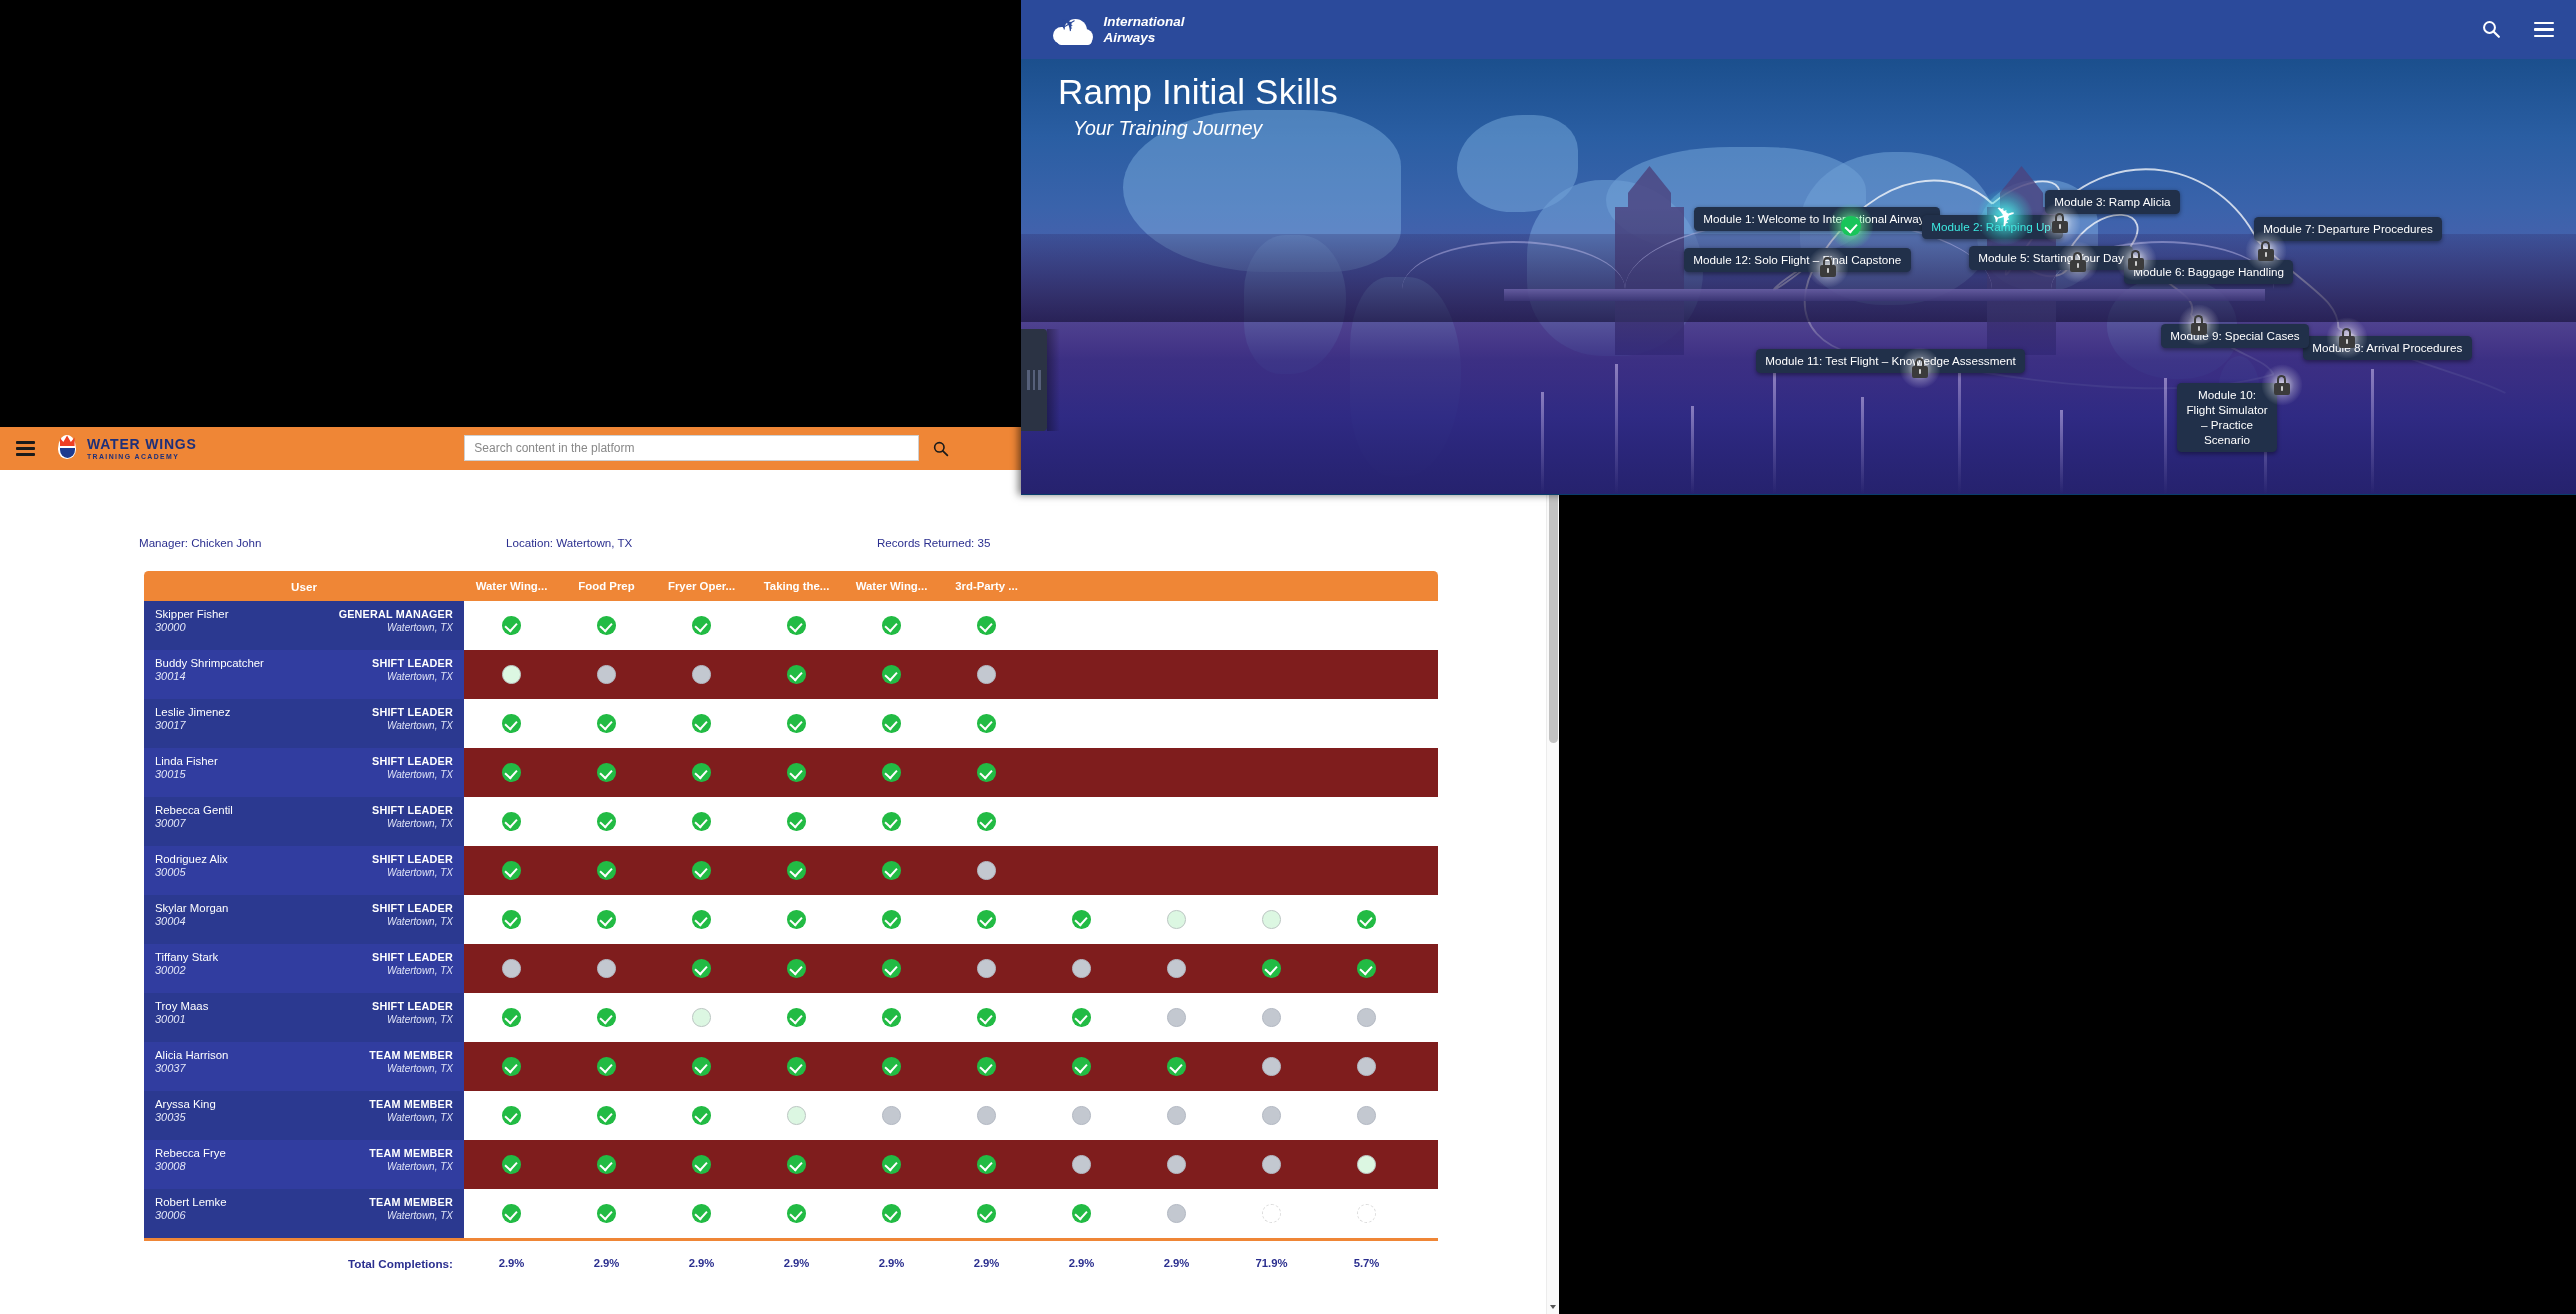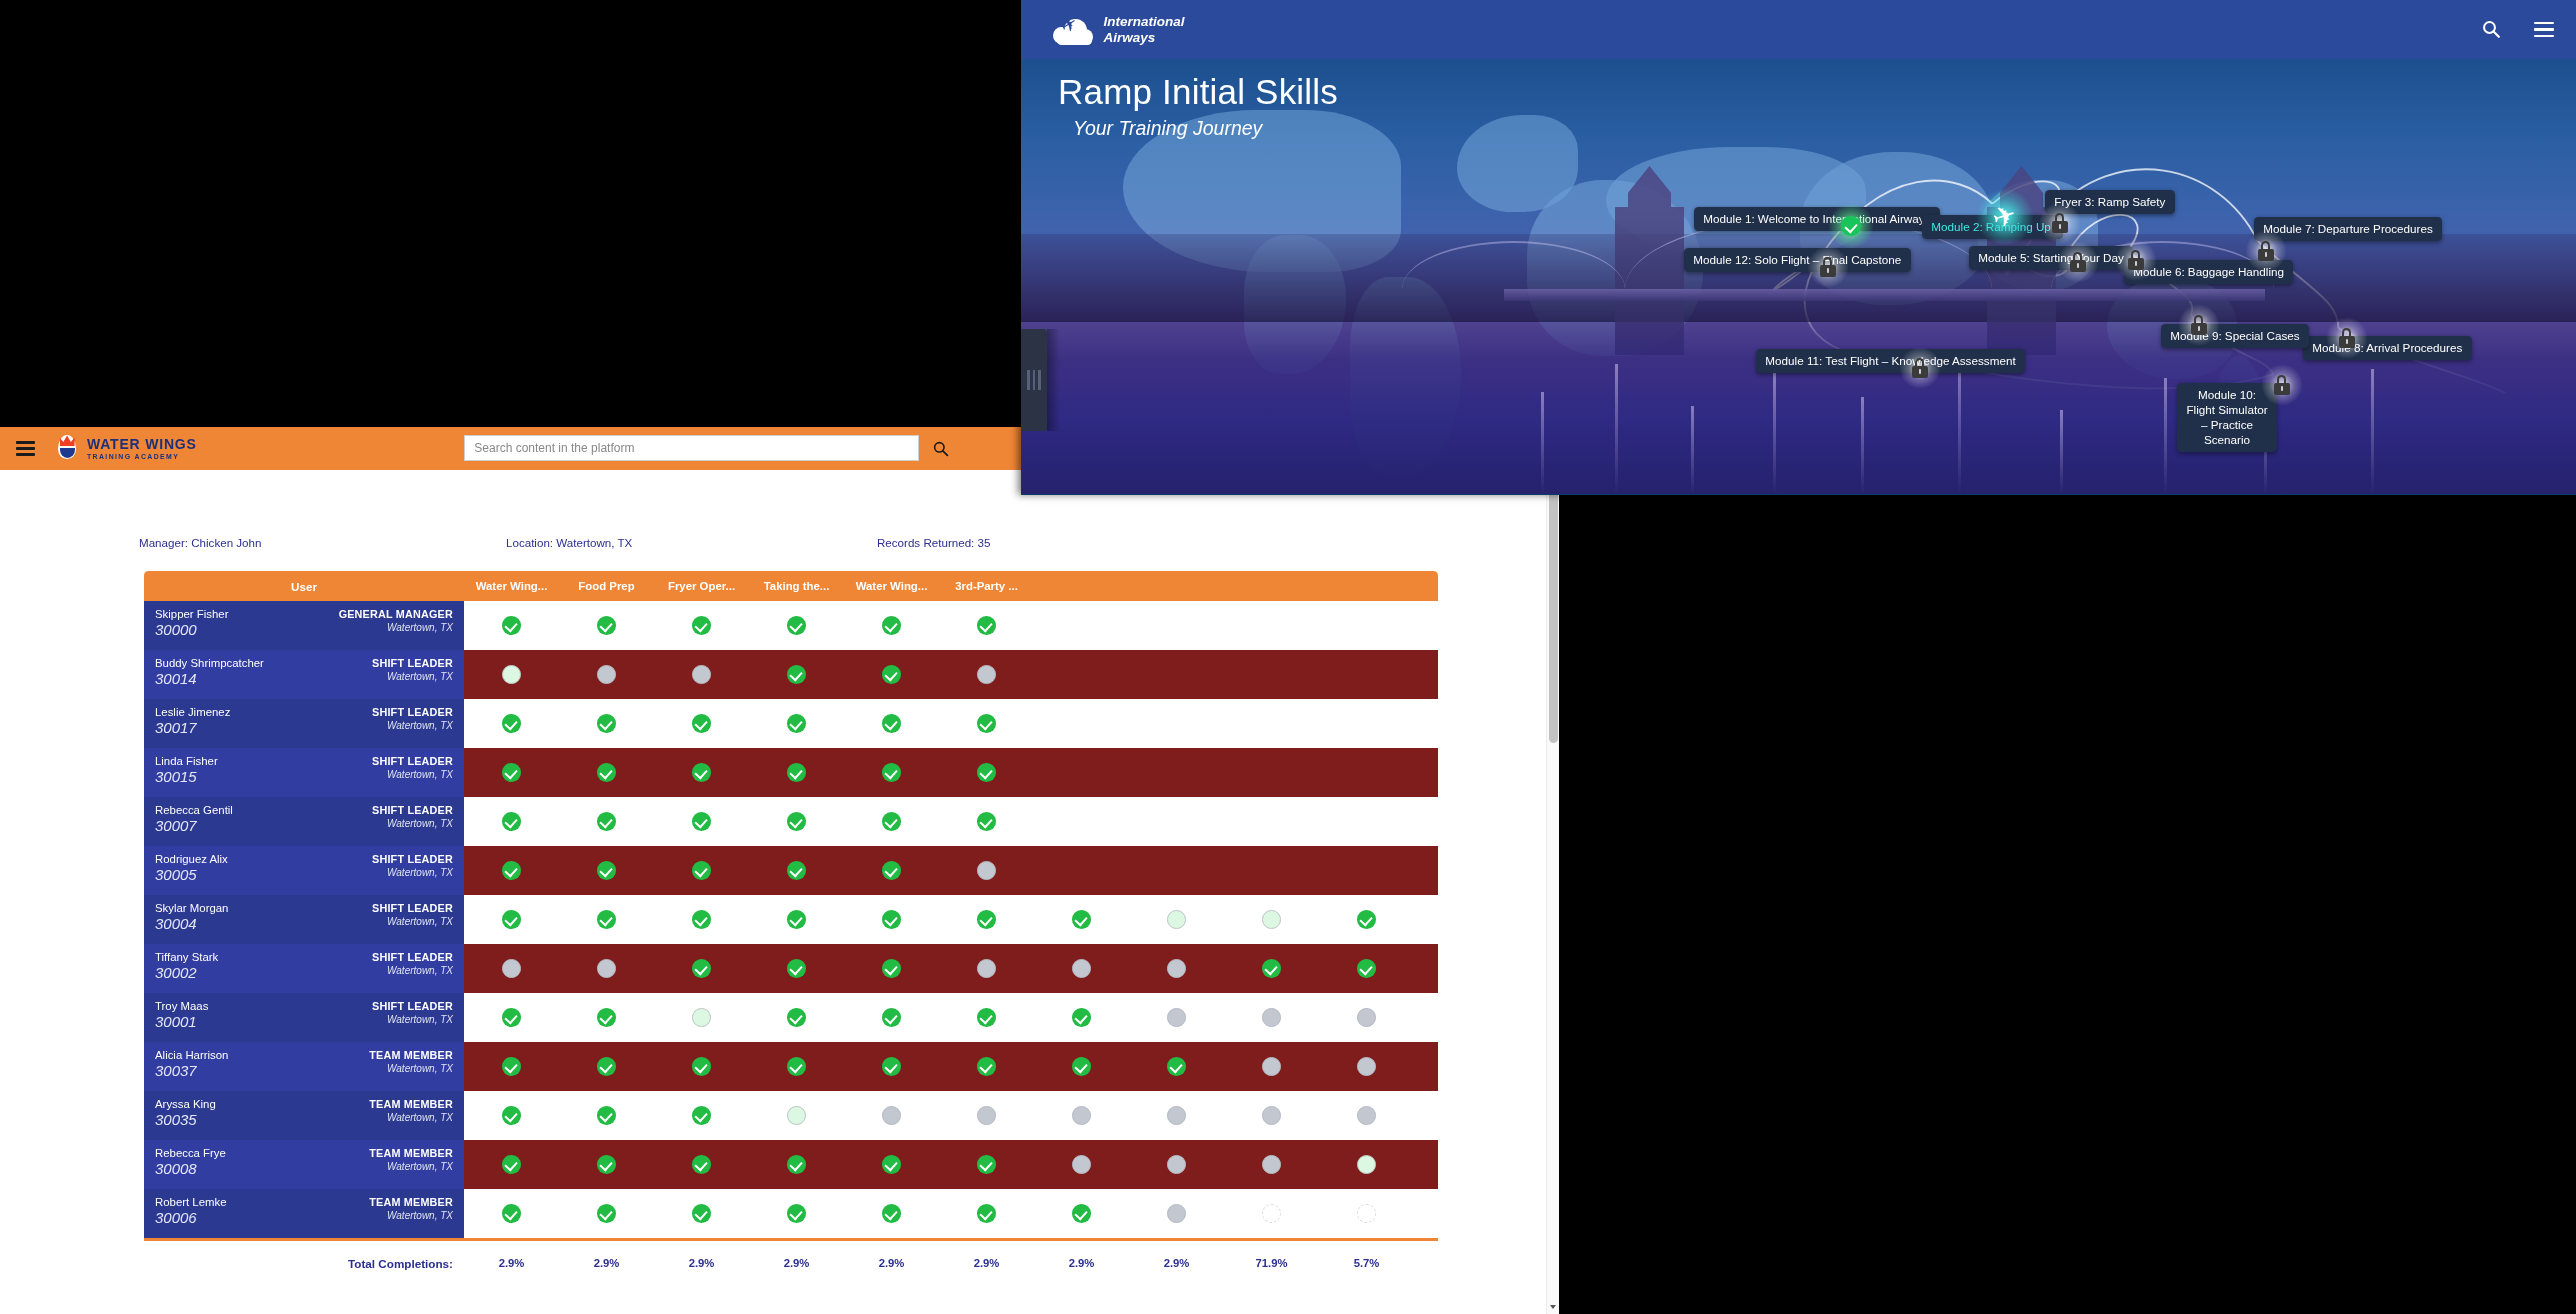--- a/index.html
+++ b/index.html
@@ -94,21 +94,21 @@
   }
   .trow { display:flex; height: 49px; align-items: stretch; }
   .trow.odd  { background: #ffffff; }
   .trow.even { background: #7f1d1d; }
   .cell-user {
     width: 320px; background:#2b3990; color:#fff; position: relative;
     padding: 6.5px 11px 0 11px;
   }
   .trow.even .cell-user { background: #313da0; }
   .cu-name { font-size: 11.4px; font-weight: 400; color:#fff; }
-  .cu-id   { font-size: 15px; font-style: italic; color:#e3e6f7; margin-top: 1.9px; }
+  .cu-id   { font-size: 11px; font-style: italic; color:#e3e6f7; margin-top: 1.9px; }
   .cu-role {
     position:absolute; right: 11px; top: 6.5px; font-size: 10.8px; font-weight:700;
     color:#fff; letter-spacing:0.2px;
   }
   .cu-loc {
     position:absolute; right: 11px; top: 21.3px; font-size: 10px; font-style: italic;
     color:#dfe3f6;
   }
   .cell-dot {
     width: 95px; display:flex; align-items:center; justify-content:center;
@@ -895,21 +895,21 @@
           </div>
           <div class="tip cur" style="left: 901px; top: 156px;">Module 2: Ramping Up!</div>
           <div class="node" style="left: 1031px; top: 154px;">
             <div class="glow"></div>
             <span class="lock">
               <span class="body"></span>
               <span class="shack"></span>
               <span class="kh"></span>
             </span>
           </div>
-          <div class="tip" style="left: 1024px; top: 131px;">Fryer 3: Ramp Safety</div>
+          <div class="tip" style="left: 1024px; top: 131px;">Module 3: Ramp Alicia</div>
           <div class="node" style="left: 1049px; top: 193px;">
             <div class="glow"></div>
             <span class="lock">
               <span class="body"></span>
               <span class="shack"></span>
               <span class="kh"></span>
             </span>
           </div>
           <div class="tip" style="left: 948px; top: 187px;">Module 5: Starting Your Day</div>
           <div class="node" style="left: 1107px; top: 191px;">

